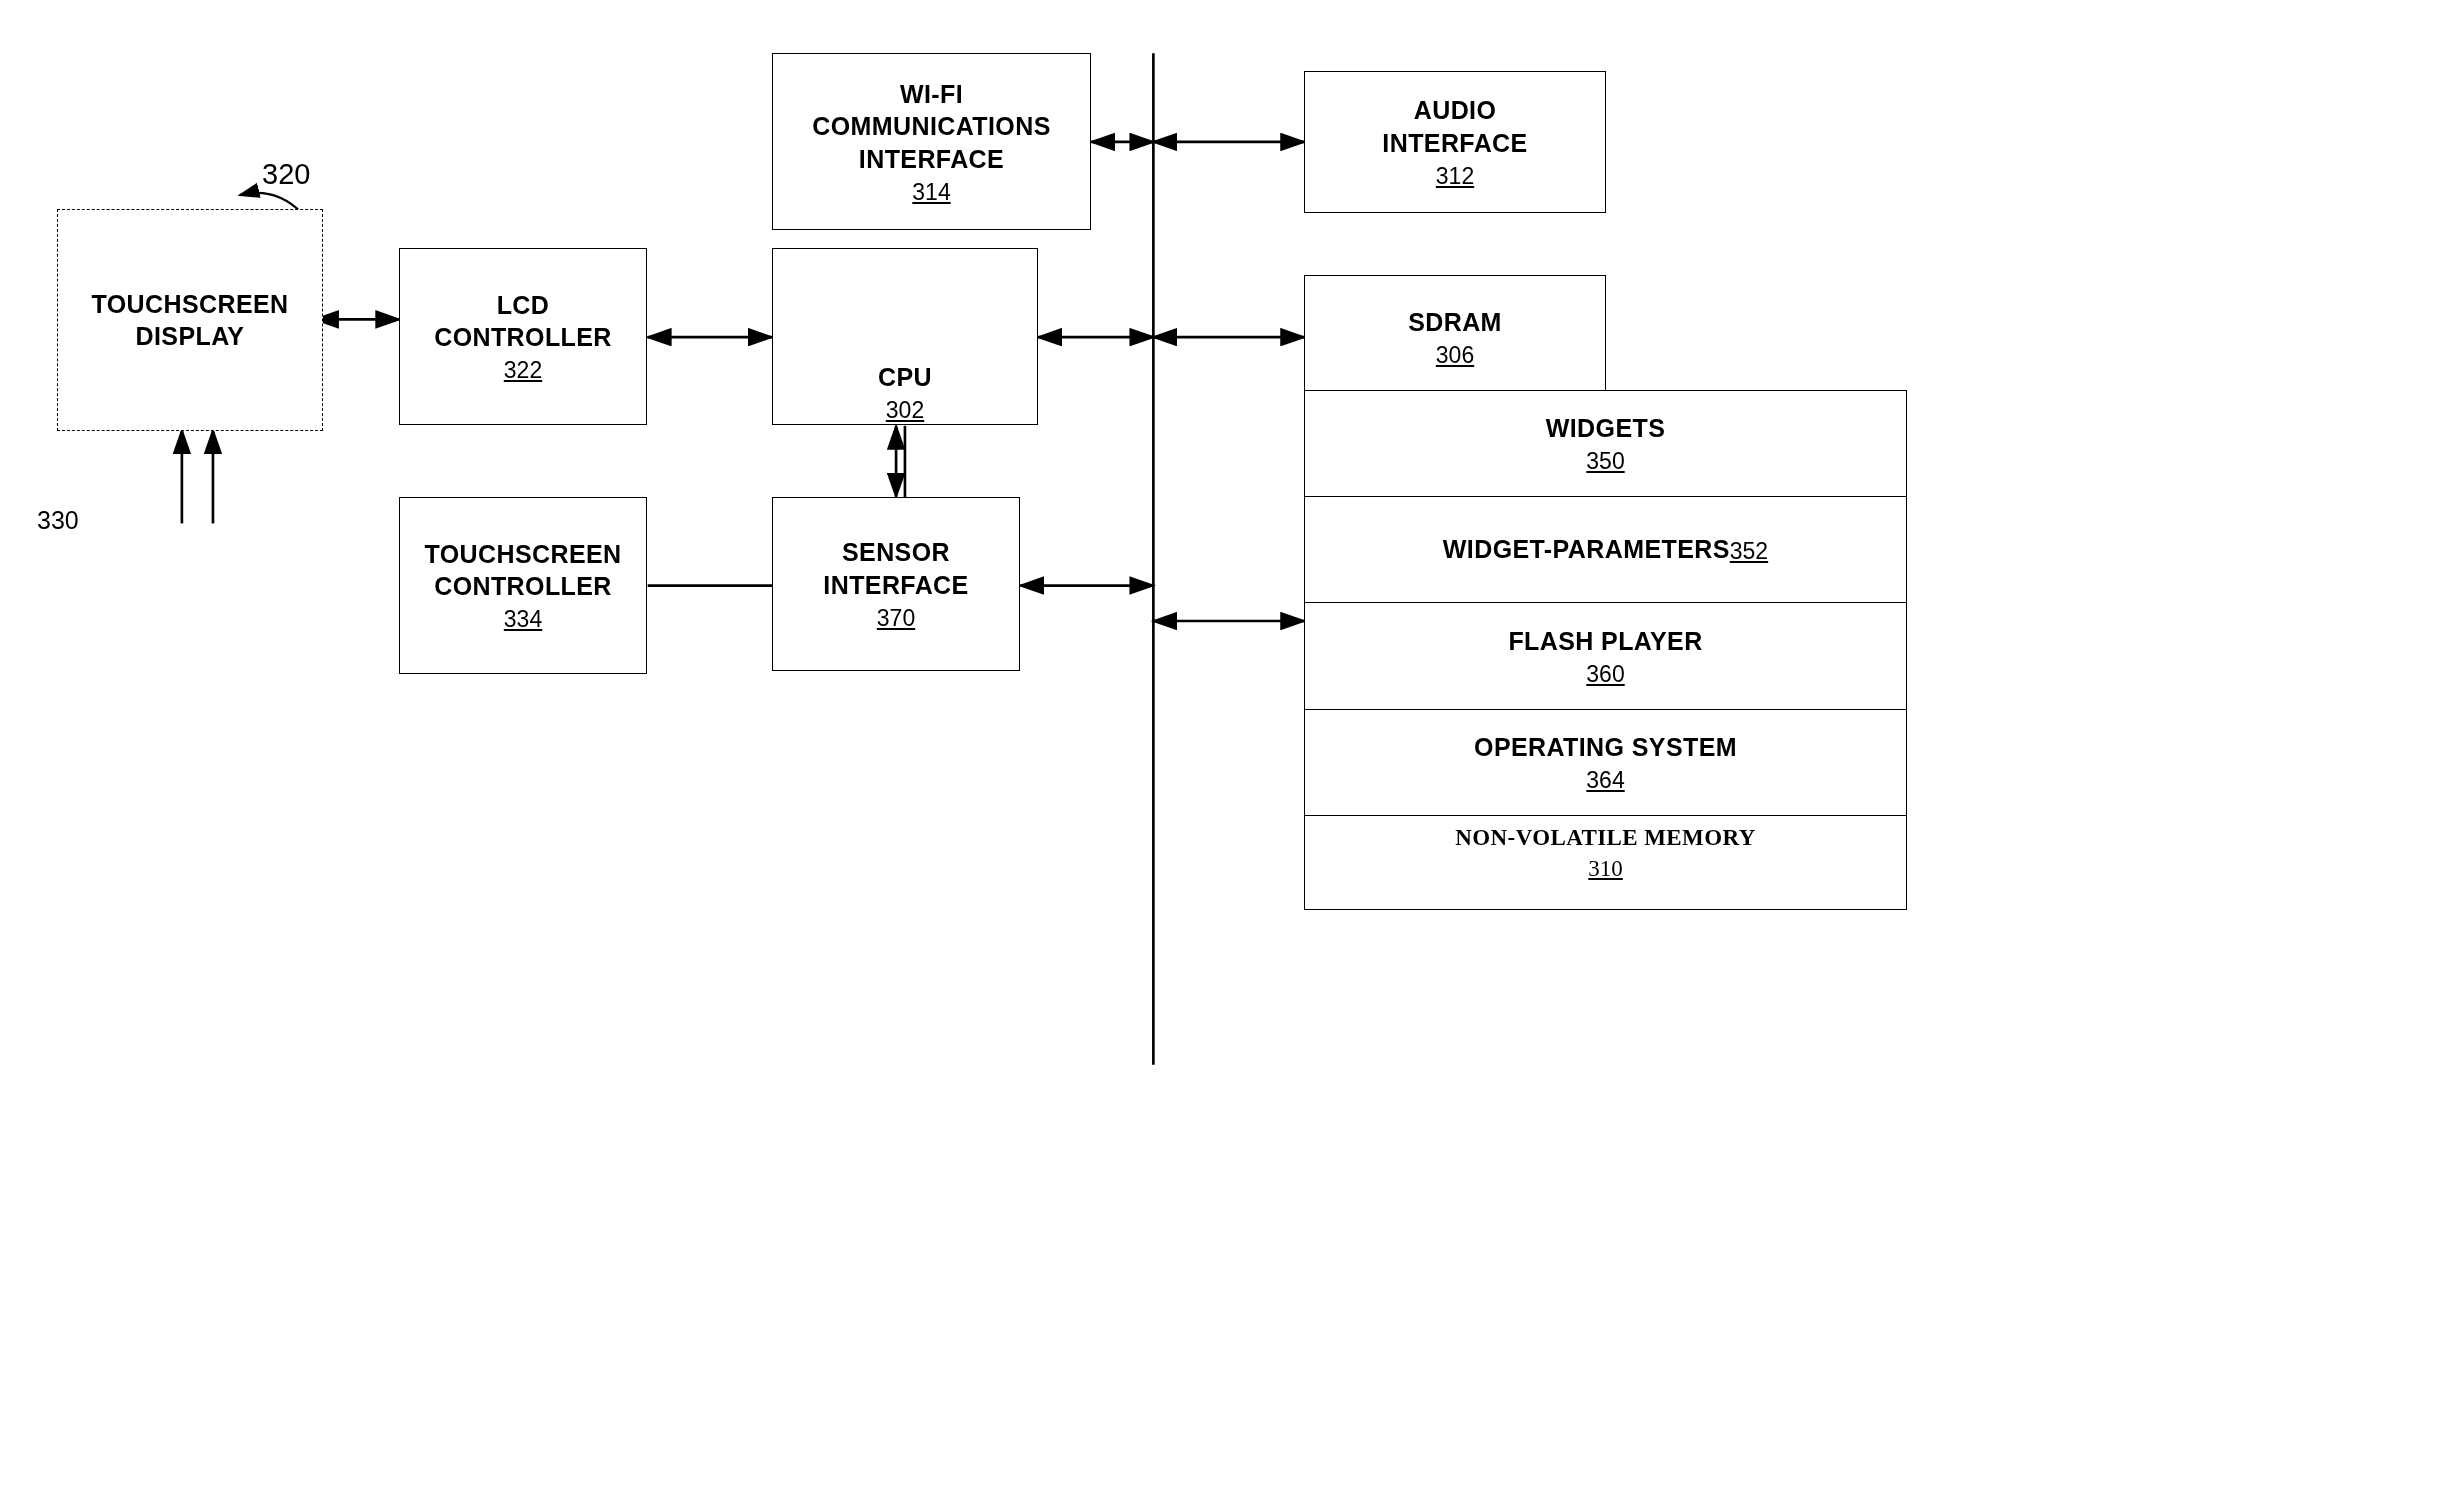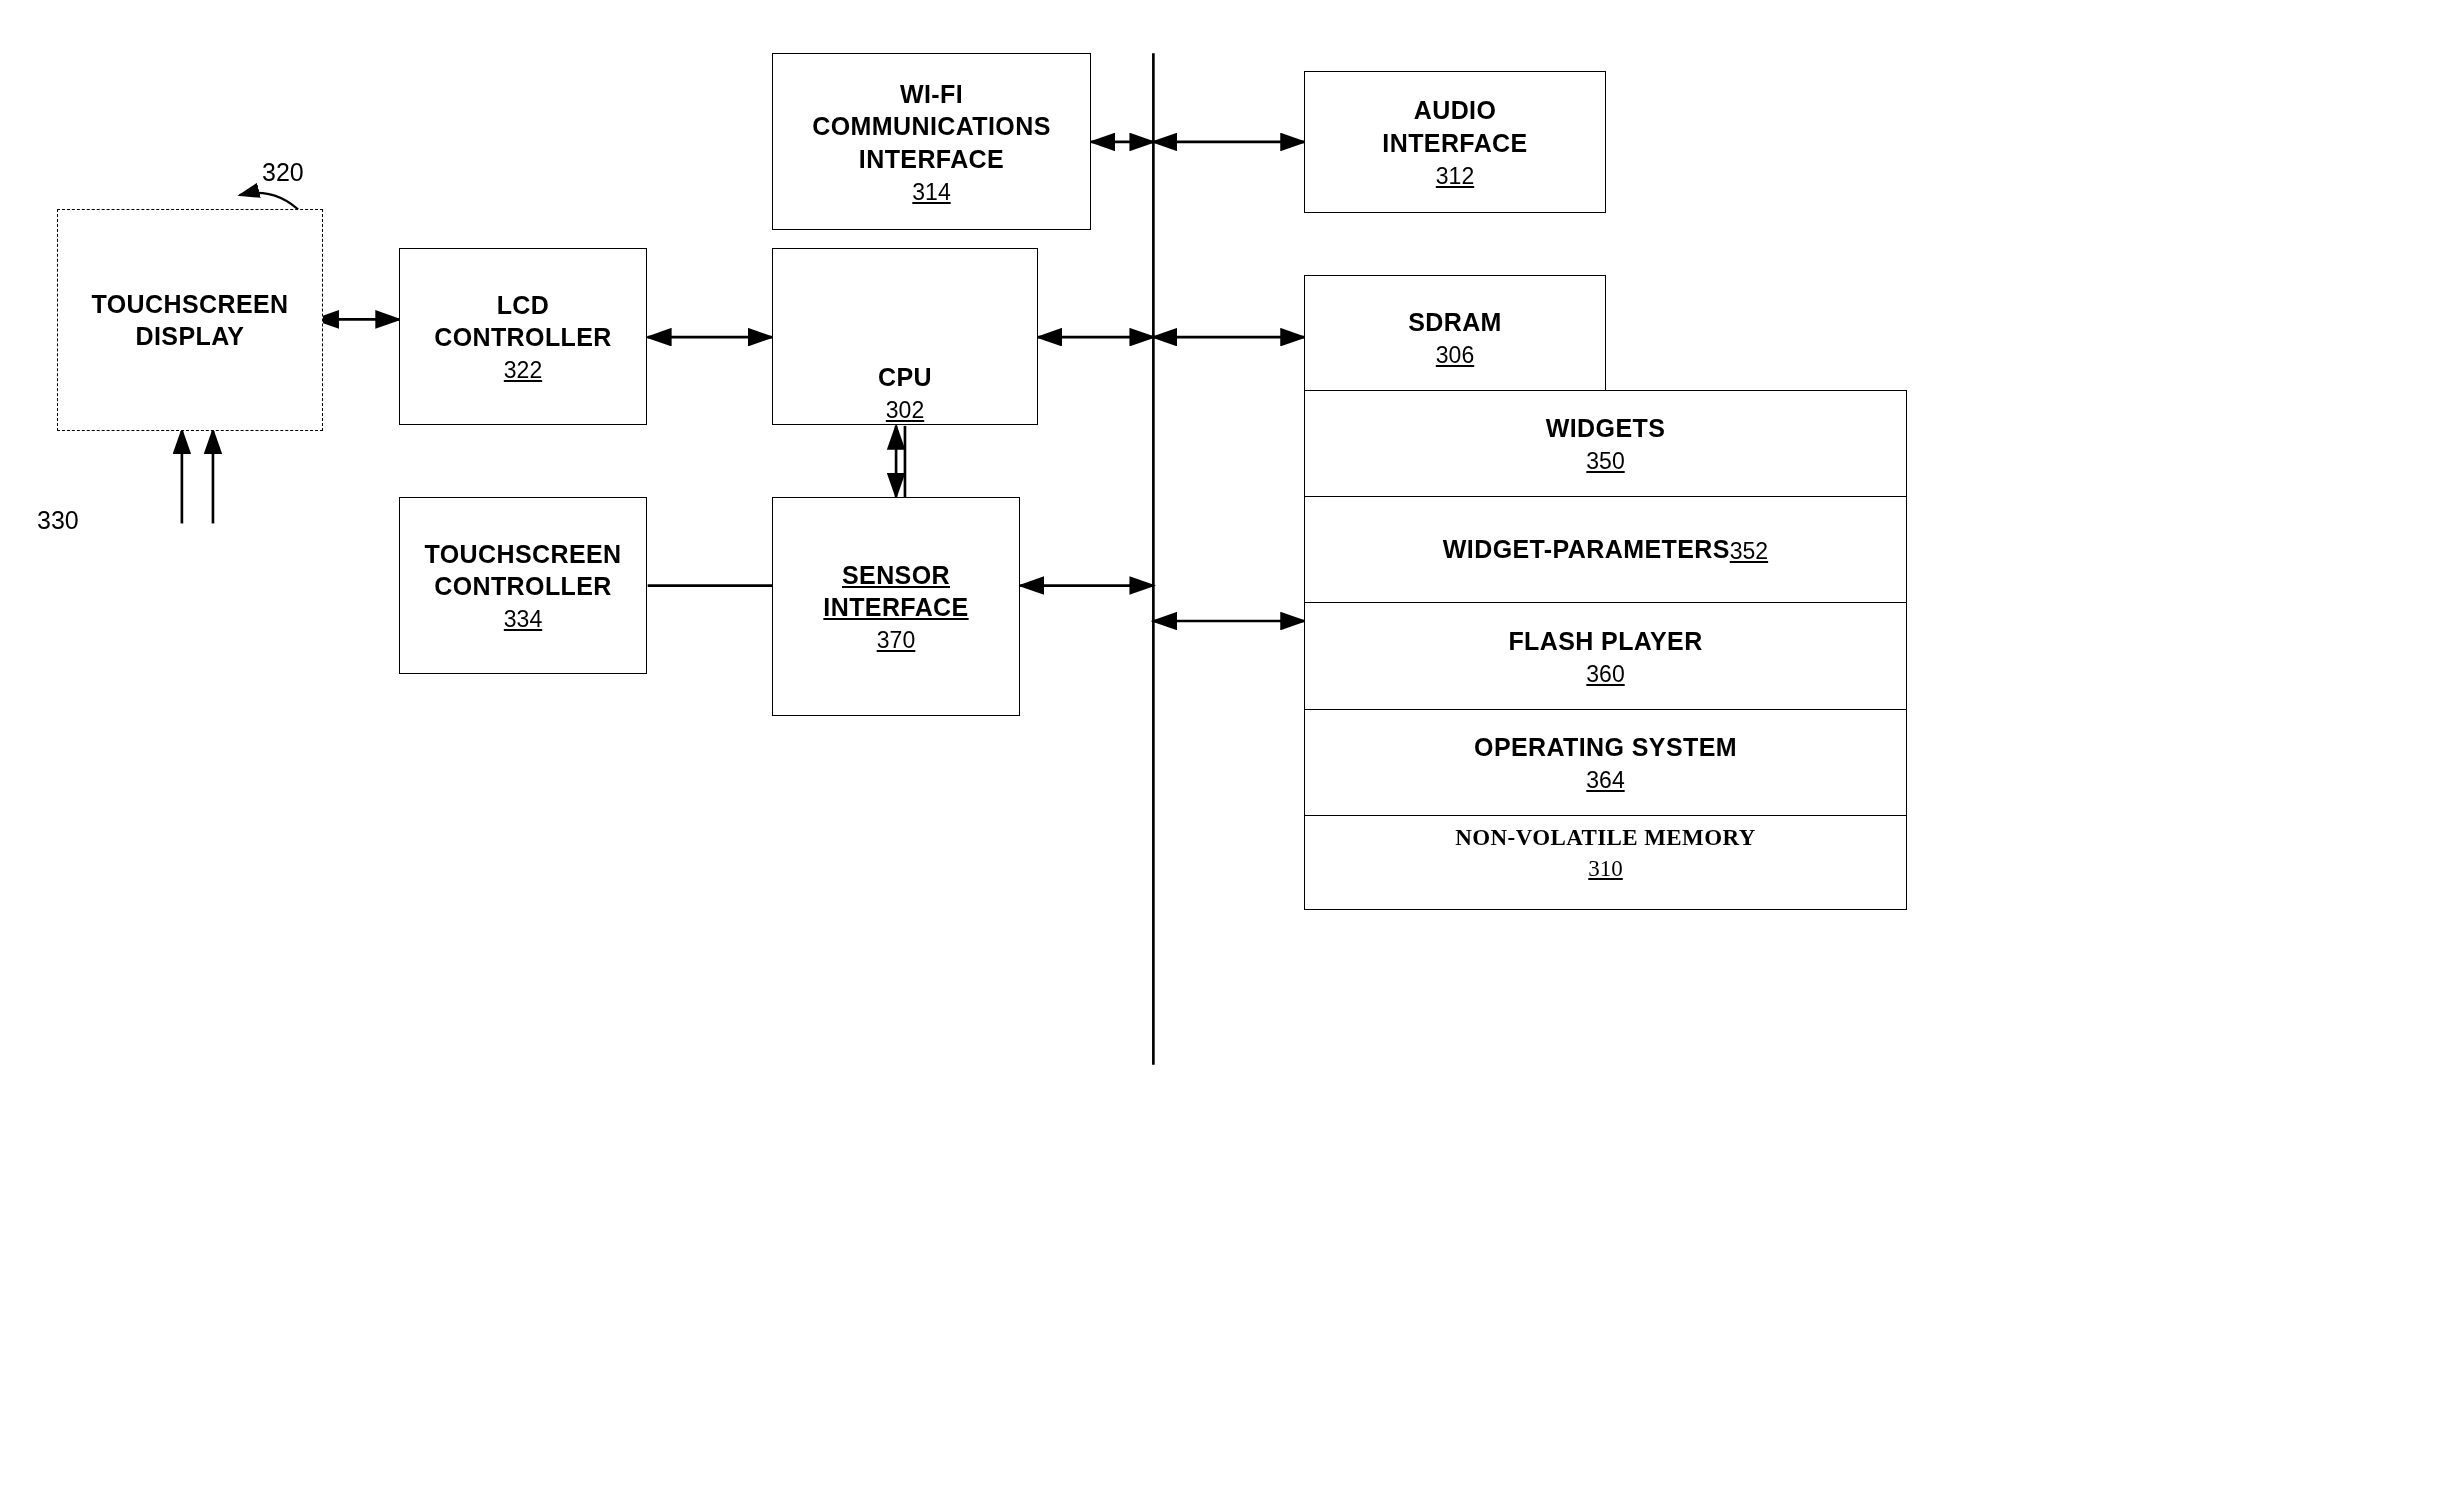--- a/index.html
+++ b/index.html
@@ -108,21 +108,21 @@
 
     <line x1="1300" y1="60" x2="1300" y2="160" stroke="#000" stroke-width="3"></line>
 
   </svg>
 
   <div class="box box-dashed" style="left:57px; top:209px; width:266px; height:222px;">
     <span class="box-label">TOUCHSCREEN
 DISPLAY</span>
   </div>
 
-  <div style="position:absolute; left:262px; top:158px; font-size:25px;">
+  <div style="position:absolute; left:262px; top:158px; font-size:29px;">
     <span>320</span>
   </div>
 
   <div style="position:absolute; left:37px; top:506px; font-size:25px;">
     <span>330</span>
   </div>
 
   <div class="box" style="left:399px; top:248px; width:248px; height:177px;">
     <span class="box-label">LCD<br>CONTROLLER</span>
     <span class="box-number">322</span>
@@ -131,21 +131,21 @@
   <div class="box" style="left:772px; top:248px; width:266px; height:177px;justify-content:flex-end;">
     <span class="box-label">CPU</span>
     <span class="box-number">302</span>
   </div>
 
   <div class="box" style="left:399px; top:497px; width:248px; height:177px;">
     <span class="box-label">TOUCHSCREEN<br>CONTROLLER</span>
     <span class="box-number">334</span>
   </div>
 
-  <div class="box" style="left:772px; top:497px; width:248px; height:219px;text-decoration:underline;">
+  <div class="box" style="left:772px; top:497px; width:248px; height:174px;">
     <span class="box-label">SENSOR<br>INTERFACE</span>
     <span class="box-number">370</span>
   </div>
 
   <div class="box" style="left:772px; top:53px; width:319px; height:177px;">
     <span class="box-label">WI-FI<br>COMMUNICATIONS<br>INTERFACE</span>
     <span class="box-number">314</span>
   </div>
 
   <div class="box" style="left:1304px; top:71px; width:302px; height:142px;">

